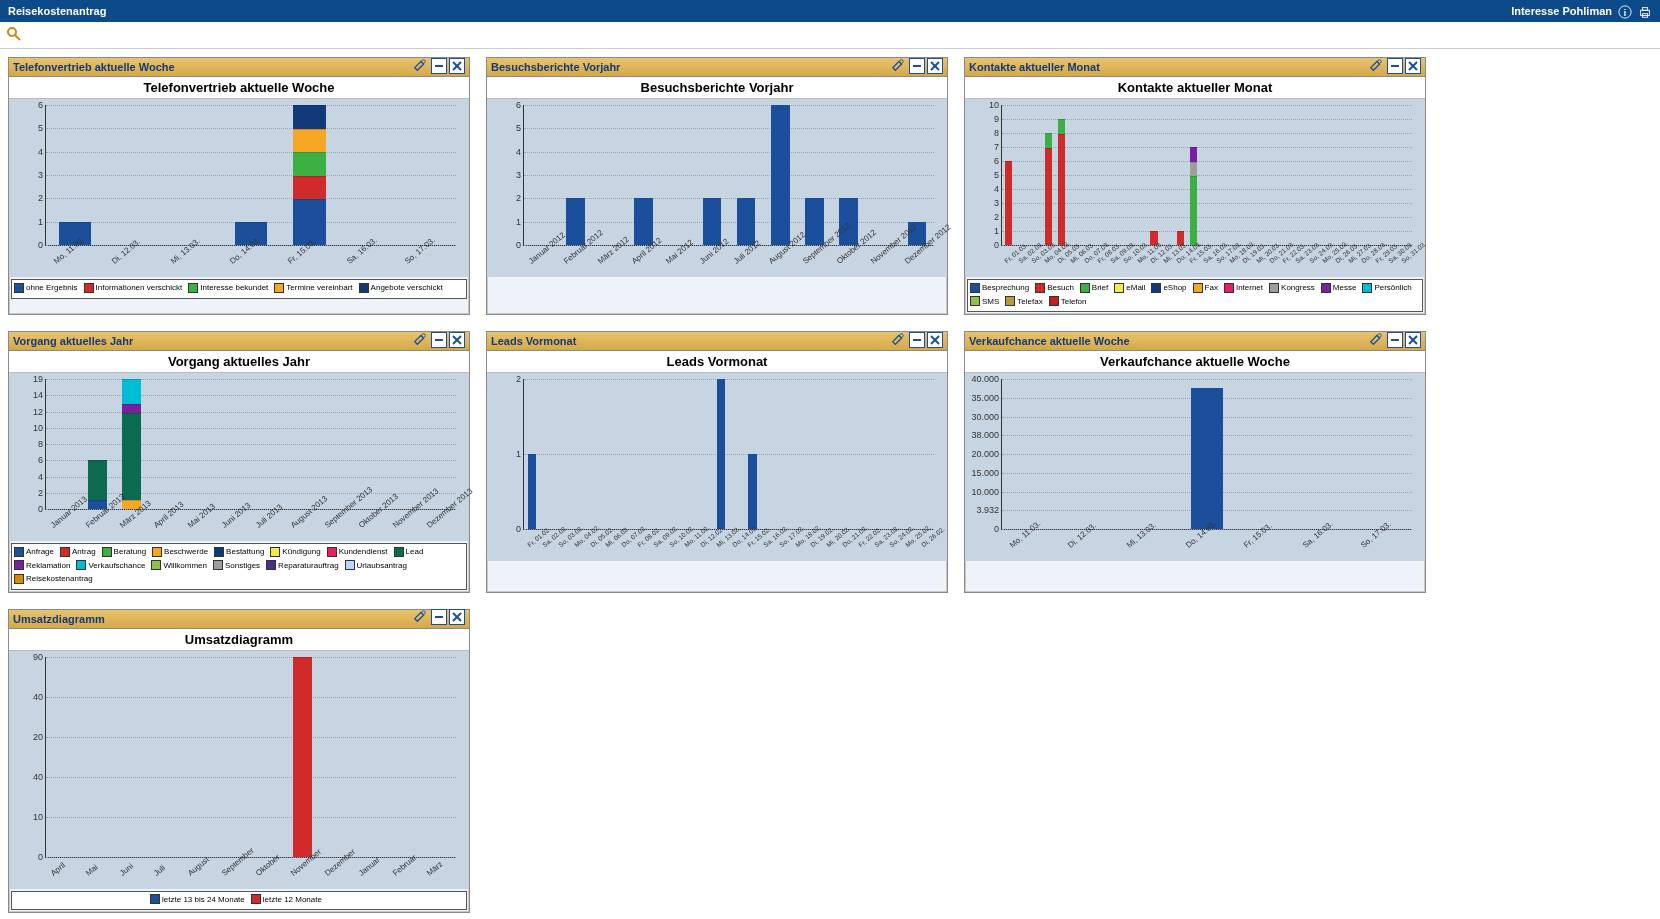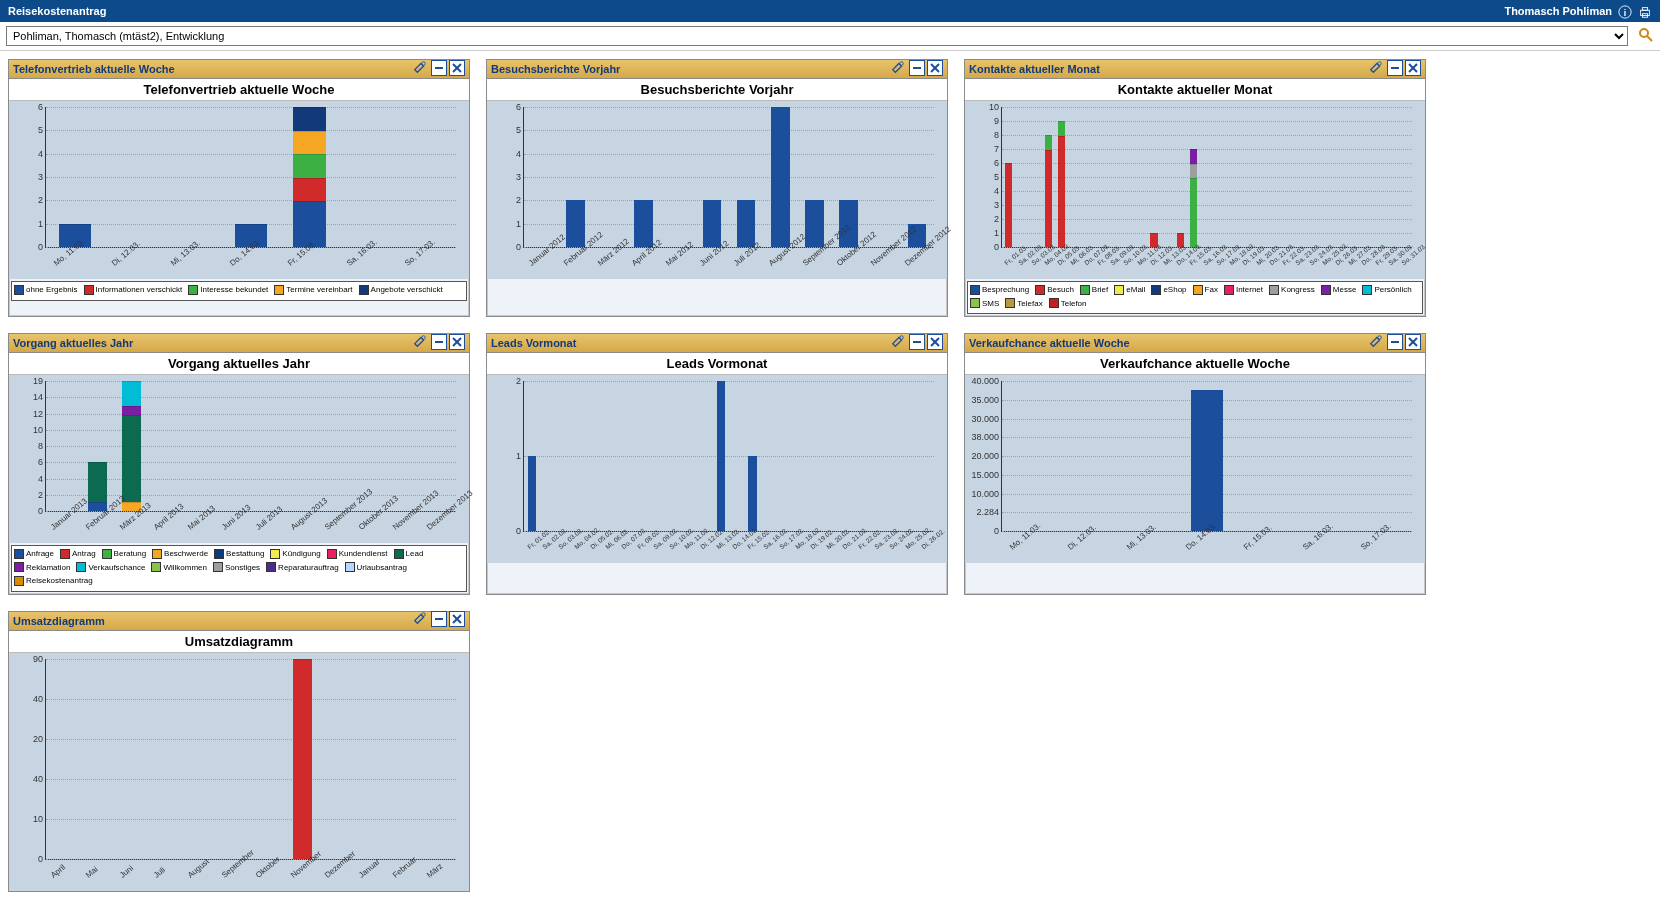--- a/index.html
+++ b/index.html
@@ -31,37 +31,34 @@
   .legend{background:#fff;border:1px solid #555;margin:2px;padding:2px;font-size:8px;line-height:11px;}
   .legend .li{display:inline-flex;align-items:center;margin-right:6px;white-space:nowrap;}
   .legend .sw{width:8px;height:8px;border:1px solid #333;margin-right:2px;}
 </style>
 </head>
 <body>
 
 <div class="topbar">
   <span>Reisekostenantrag</span>
   <span class="r">
-    <span>Thomasch Pohliman</span>
+    <span>Interesse Pohliman</span>
     <span class="ic"><svg viewBox="0 0 16 16">
           <circle cx="8" cy="8" r="7" fill="none" stroke="#fff"></circle>
           <text x="8" y="12" text-anchor="middle" font-size="10" fill="#fff">i</text>
         </svg></span>
     <span class="ic"><svg viewBox="0 0 16 16">
           <rect x="3" y="6" width="10" height="6" fill="none" stroke="#fff"></rect>
           <rect x="5" y="3" width="6" height="3" fill="none" stroke="#fff"></rect>
           <rect x="5" y="10" width="6" height="4" fill="none" stroke="#fff"></rect>
         </svg></span>
   </span>
 </div>
 
 <div class="searchrow">
-  <select>
-    <option>Pohliman, Thomasch (mtäst2), Entwicklung</option>
-  </select>
   <span class="mag"><svg viewBox="0 0 16 16">
         <circle cx="6" cy="6" r="4" fill="none" stroke="#c78a1a" stroke-width="2"></circle>
         <line x1="9" y1="9" x2="14" y2="14" stroke="#c78a1a" stroke-width="2"></line>
       </svg></span>
 </div>
 
 <div class="board" id="board">
     <div class="panel" style="width: 460px;">
     <div class="hdr">
       <span class="ttl">Telefonvertrieb aktuelle Woche</span>
@@ -527,21 +524,21 @@
         <div class="grid" style="top:100%"></div>
           <div class="grid" style="top:87.5%"></div>
           <div class="grid" style="top:75%"></div>
           <div class="grid" style="top:62.5%"></div>
           <div class="grid" style="top:50%"></div>
           <div class="grid" style="top:37.5%"></div>
           <div class="grid" style="top:25%"></div>
           <div class="grid" style="top:12.5%"></div>
           <div class="grid" style="top:0%"></div>
           <div class="yax-lbl" style="bottom:0%">0</div>
-          <div class="yax-lbl" style="bottom:12.5%">2.284</div>
+          <div class="yax-lbl" style="bottom:12.5%">3.932</div>
           <div class="yax-lbl" style="bottom:25%">10.000</div>
           <div class="yax-lbl" style="bottom:37.5%">15.000</div>
           <div class="yax-lbl" style="bottom:50%">20.000</div>
           <div class="yax-lbl" style="bottom:62.5%">38.000</div>
           <div class="yax-lbl" style="bottom:75%">30.000</div>
           <div class="yax-lbl" style="bottom:87.5%">35.000</div>
           <div class="yax-lbl" style="bottom:100%">40.000</div>
           <div class="bar" style="left:13.178571428571427px;width:32.214285714285715px;height:0px;background:#1b4f9c;"></div>
           <div class="bar" style="left:71.75px;width:32.214285714285715px;height:0px;background:#1b4f9c;"></div>
           <div class="bar" style="left:130.32142857142856px;width:32.214285714285715px;height:0px;background:#1b4f9c;"></div>
@@ -621,14 +618,15 @@
             <div class="xl " style="left:174.24999999999997px;top:14px">September</div>
             <div class="xl " style="left:208.41666666666666px;top:14px">Oktober</div>
             <div class="xl " style="left:242.58333333333331px;top:14px">November</div>
             <div class="xl " style="left:276.75px;top:14px">Dezember</div>
             <div class="xl " style="left:310.9166666666667px;top:14px">Januar</div>
             <div class="xl " style="left:345.0833333333333px;top:14px">Februar</div>
             <div class="xl " style="left:379.25px;top:14px">März</div>
           </div>
       </div>
     </div>
+    <div class="legend" style="text-align:center"><span class="li"><span class="sw" style="background:#1b4f9c"></span>letzte 13 bis 24 Monate</span><span class="li"><span class="sw" style="background:#d02a2a"></span>letzte 12 Monate</span></div>
     </div>
   </div>
 
 </body></html>

